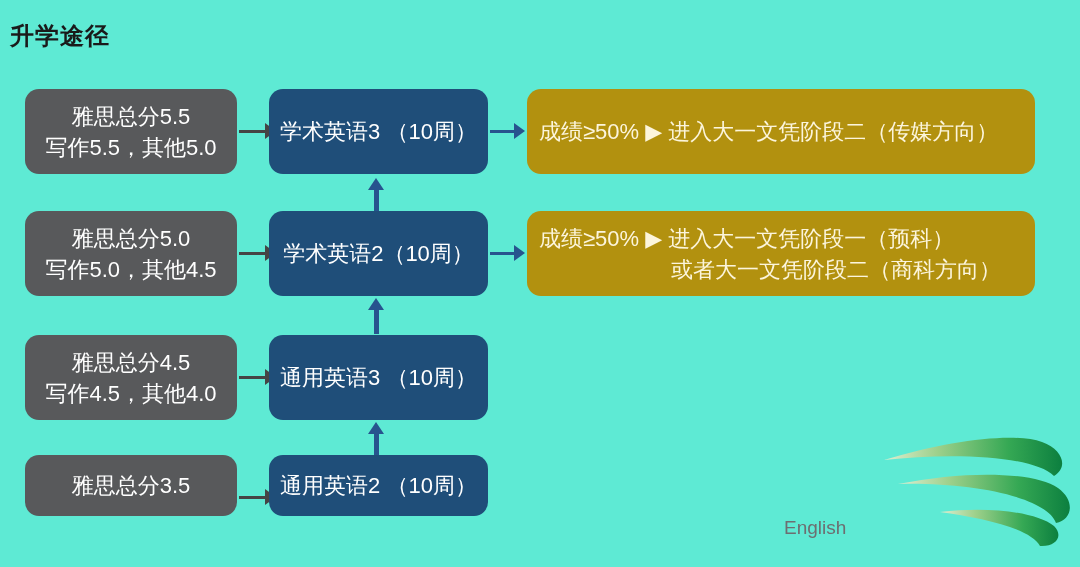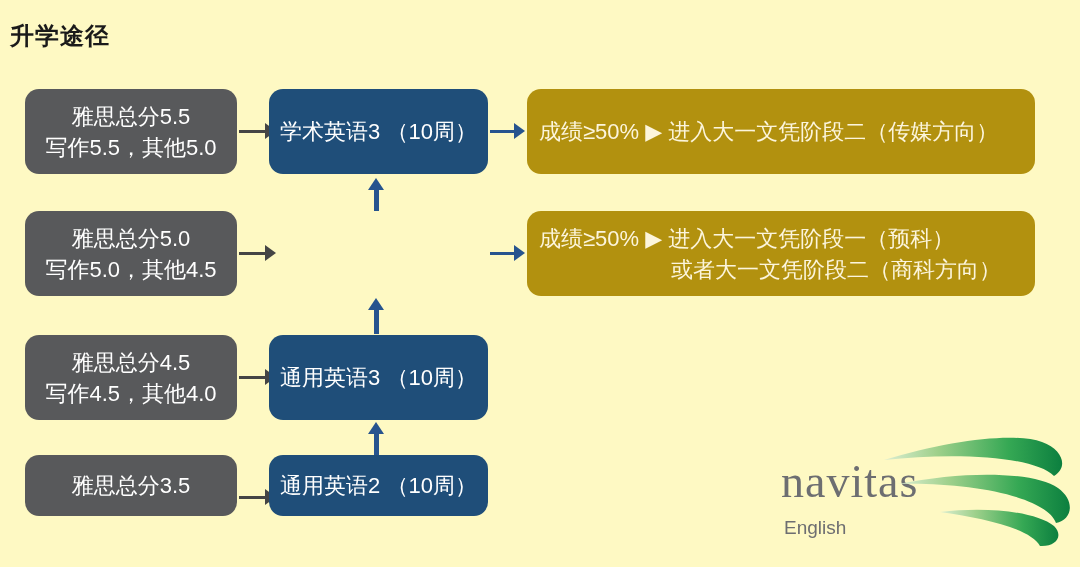--- a/index.html
+++ b/index.html
@@ -4,21 +4,21 @@
 <style>
   :root{
     --gray-box:#58595B; --blue-box:#1F4E79; --gold-box:#B2910F;
     --box-text:#FFFFFF; --gold-text:#FCF5DC;
     --arrow-dark:#454545; --arrow-blue:#27548E;
     --title-text:#1A1A1A; --logo-gray:#6D6E71;
     --logo-green-dark:#0C7F3F; --logo-green-mid:#35A854; --logo-green-light:#9ED08B; --logo-green-pale:#DDEED2;
   }
   html,body{margin:0;padding:0;background:#FFFFFF;}
   .canvas{
-    position:relative; width:1080px; height:567px; background:#fef9c3; overflow:hidden;
+    position:relative; width:1080px; height:567px; background:#5eead4; overflow:hidden;
     font-family:"Liberation Sans","DejaVu Sans",sans-serif;
   }
   .title{
     position:absolute; left:10px; top:20px; margin:0;
     font-size:24px; font-weight:bold; color:var(--title-text); letter-spacing:1px;
   }
   .box{
     position:absolute; border-radius:14px; display:flex; flex-direction:column;
     justify-content:center; box-sizing:border-box; font-size:22px; line-height:31px;
   }
@@ -80,20 +80,23 @@
   <div class="harrow bluearrow h-r1"></div>
   <div class="box gold row1">
     <span>成绩≥50% ▶ 进入大一文凭阶段二（传媒方向）</span>
   </div>
 
   <div class="box gray row2">
     <span>雅思总分5.0</span>
     <span>写作5.0，其他4.5</span>
   </div>
   <div class="harrow dark h-r2"></div>
+  <div class="box blue row2">
+    <span>学术英语2（10周）</span>
+  </div>
   <div class="harrow bluearrow h-r2"></div>
   <div class="box gold row2">
     <span>成绩≥50% ▶ 进入大一文凭阶段一（预科）</span>
     <span class="indent">或者大一文凭阶段二（商科方向）</span>
   </div>
 
   <div class="box gray row3">
     <span>雅思总分4.5</span>
     <span>写作4.5，其他4.0</span>
   </div>
@@ -107,21 +110,20 @@
   </div>
   <div class="harrow dark h-r4"></div>
   <div class="box blue row4">
     <span>通用英语2 （10周）</span>
   </div>
 
   <div class="varrow v1"></div>
   <div class="varrow v2"></div>
   <div class="varrow v3"></div>
 
-  <div class="logo-brand">navitas</div>
   <div class="logo-sub">English</div>
   <svg class="logo-swoosh" width="196" height="122" viewBox="0 0 196 122" aria-hidden="true">
     <defs>
       <linearGradient id="swoosh-grad" x1="0%" y1="0%" x2="100%" y2="0%">
         <stop offset="0%" style="stop-color:var(--logo-green-pale)"></stop>
         <stop offset="30%" style="stop-color:var(--logo-green-light)"></stop>
         <stop offset="70%" style="stop-color:var(--logo-green-mid)"></stop>
         <stop offset="100%" style="stop-color:var(--logo-green-dark)"></stop>
       </linearGradient>
     </defs>

